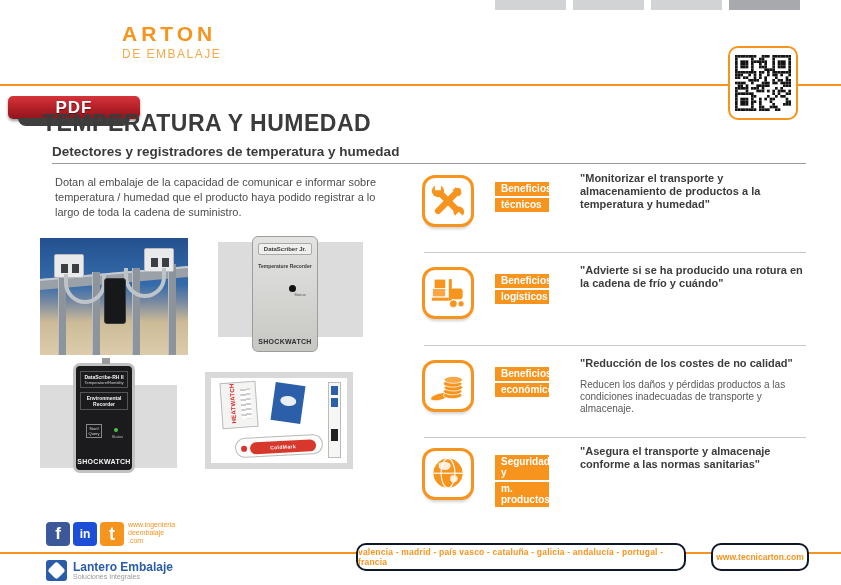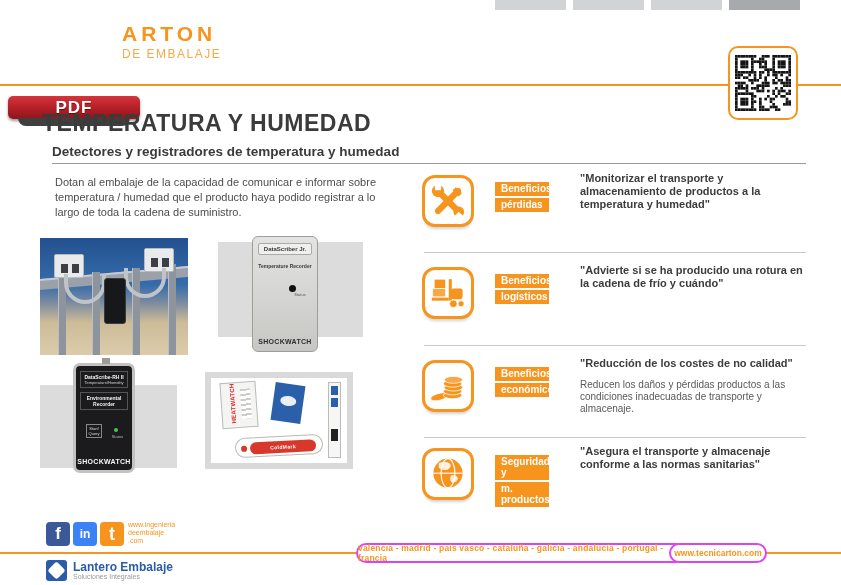--- a/index.html
+++ b/index.html
@@ -92,28 +92,28 @@
   .b-label { background:#f7941e; color:#fff; font-size:10px; font-weight:bold; padding:1px 0 2px 6px; margin-bottom:2px; }
   .b-text { position:absolute; left:158px; top:2px; width:230px; }
   .b-heading { font-size:11px; font-weight:bold; color:#3c3c3c; line-height:13px; }
   .b-body { font-size:10px; color:#58595b; line-height:12px; margin-top:9px; }
   .divider { position:absolute; left:424px; width:382px; height:1px; background:#c9c9c9; }
 
   
   .social { position:absolute; top:522px; width:24px; height:24px; border-radius:4px; color:#fff; font-weight:bold;
     display:flex; align-items:center; justify-content:center; cursor:pointer; }
   .social.fb { left:46px; background:#3b5998; font-size:17px; }
-  .social.li { left:73px; background:#3b82f6; font-size:12px; }
+  .social.li { left:73px; background:#1d4ed8; font-size:12px; }
   .social.tw { left:100px; background:#f7941e; font-size:18px; }
   .social-url { position:absolute; left:128px; top:521px; font-size:7px; line-height:8px; color:#f7941e; cursor:pointer; }
   .footer-rule { position:absolute; left:0; top:552px; width:841px; height:2px; background:#f7941e; }
-  .pill { position:absolute; top:543px; height:20px; background:#fff; border:2px solid #d946ef; border-radius:10px;
+  .pill { position:absolute; top:543px; height:28px; background:#fff; border:2px solid #0f172a; border-radius:10px;
     display:flex; align-items:center; justify-content:center; color:#f7941e; font-weight:bold; }
   .pill.cities { left:356px; width:330px; font-size:8.5px; letter-spacing:.2px; }
-  .pill.site { left:669px; width:98px; font-size:8.5px; cursor:pointer; }
+  .pill.site { left:711px; width:98px; font-size:8.5px; cursor:pointer; }
   .lantero { position:absolute; left:46px; top:560px; display:flex; align-items:center; }
   .lantero-mark { width:21px; height:21px; background:#2a5ca8; border-radius:3px; position:relative; margin-right:6px; }
   .lantero-mark i { position:absolute; left:4px; top:4px; width:13px; height:13px; background:#fff; transform:rotate(45deg); border-radius:3px; }
   .lantero-name { font-size:12px; font-weight:bold; color:#2a5ca8; line-height:12px; }
   .lantero-tag { font-size:7px; color:#9a9a9a; }
 </style>
 </head>
 <body>
 
 <div class="page">
@@ -450,21 +450,21 @@
         <polygon points="36,8 44,16 40,20 32,12" fill="#f7941e"></polygon>
         <line x1="14" y1="14" x2="38" y2="38" stroke="#f7941e" stroke-width="8" stroke-linecap="round"></line>
         <circle cx="13" cy="13" r="8" fill="#f7941e"></circle>
         <rect x="9" y="3" width="8" height="9" fill="#fff"></rect>
         <circle cx="40" cy="40" r="7" fill="#f7941e"></circle>
         <rect x="40" y="40" width="10" height="7" fill="#fff" transform="rotate(45 40 40)"></rect>
       </svg>
     </div>
     <div class="b-labels">
       <div class="b-label">Beneficios</div>
-      <div class="b-label">pérdidas</div>
+      <div class="b-label">técnicos</div>
     </div>
     <div class="b-text">
       <div class="b-heading">"Monitorizar el transporte y almacenamiento de productos a la temperatura y humedad"</div>
     </div>
   </div>
   <div class="divider" style="top:252px"></div>
 
   <div class="benefit" style="top:262px">
     <div class="b-icon">
       <svg width="40" height="40" viewBox="0 0 52 52">

